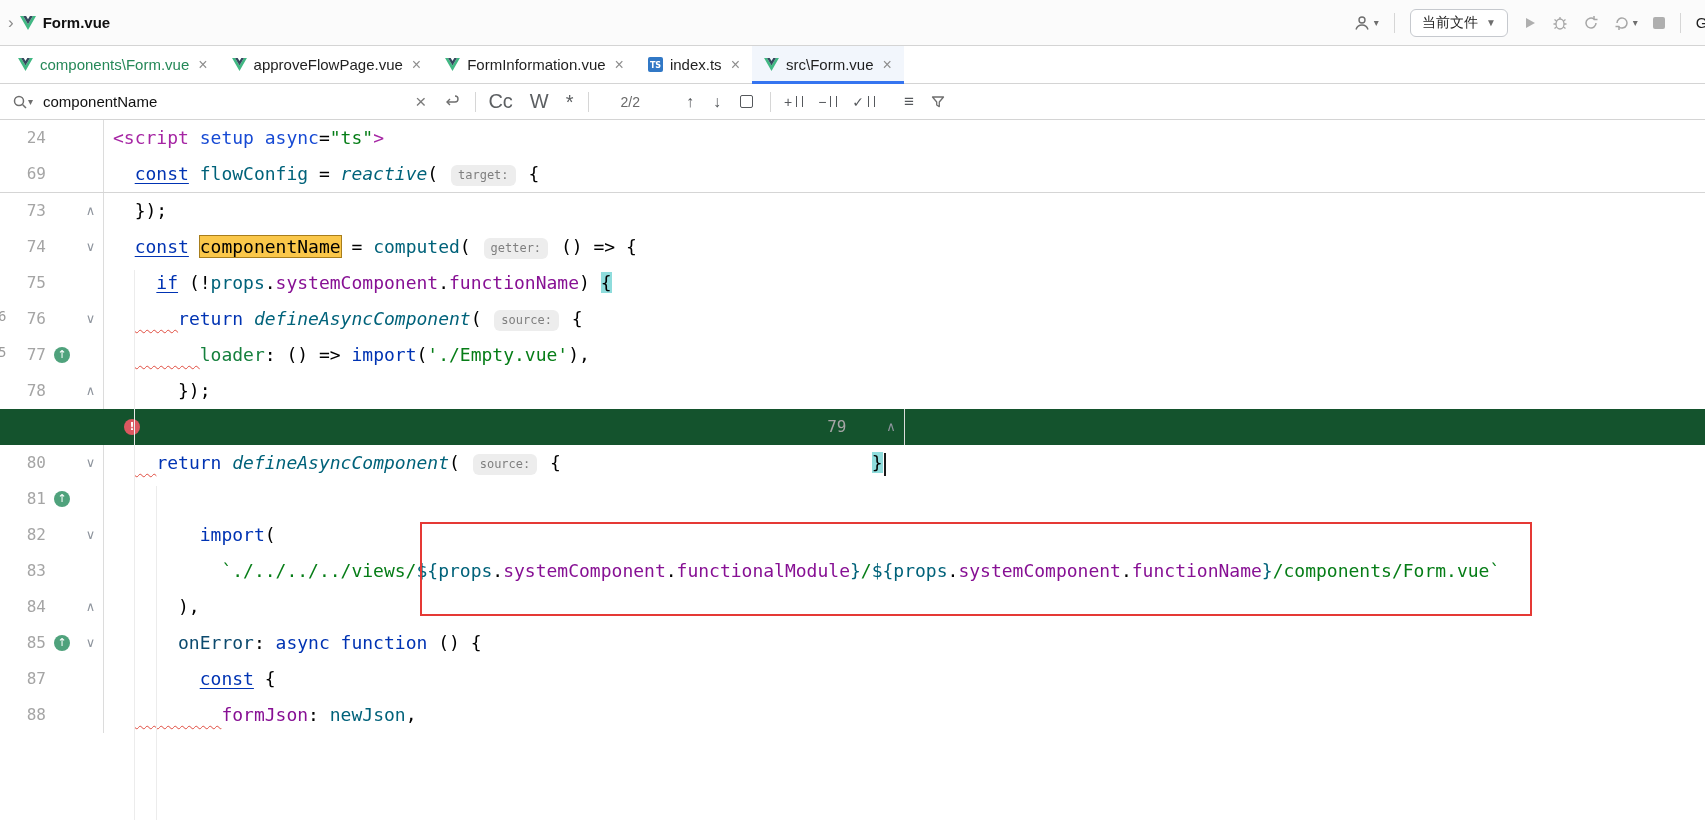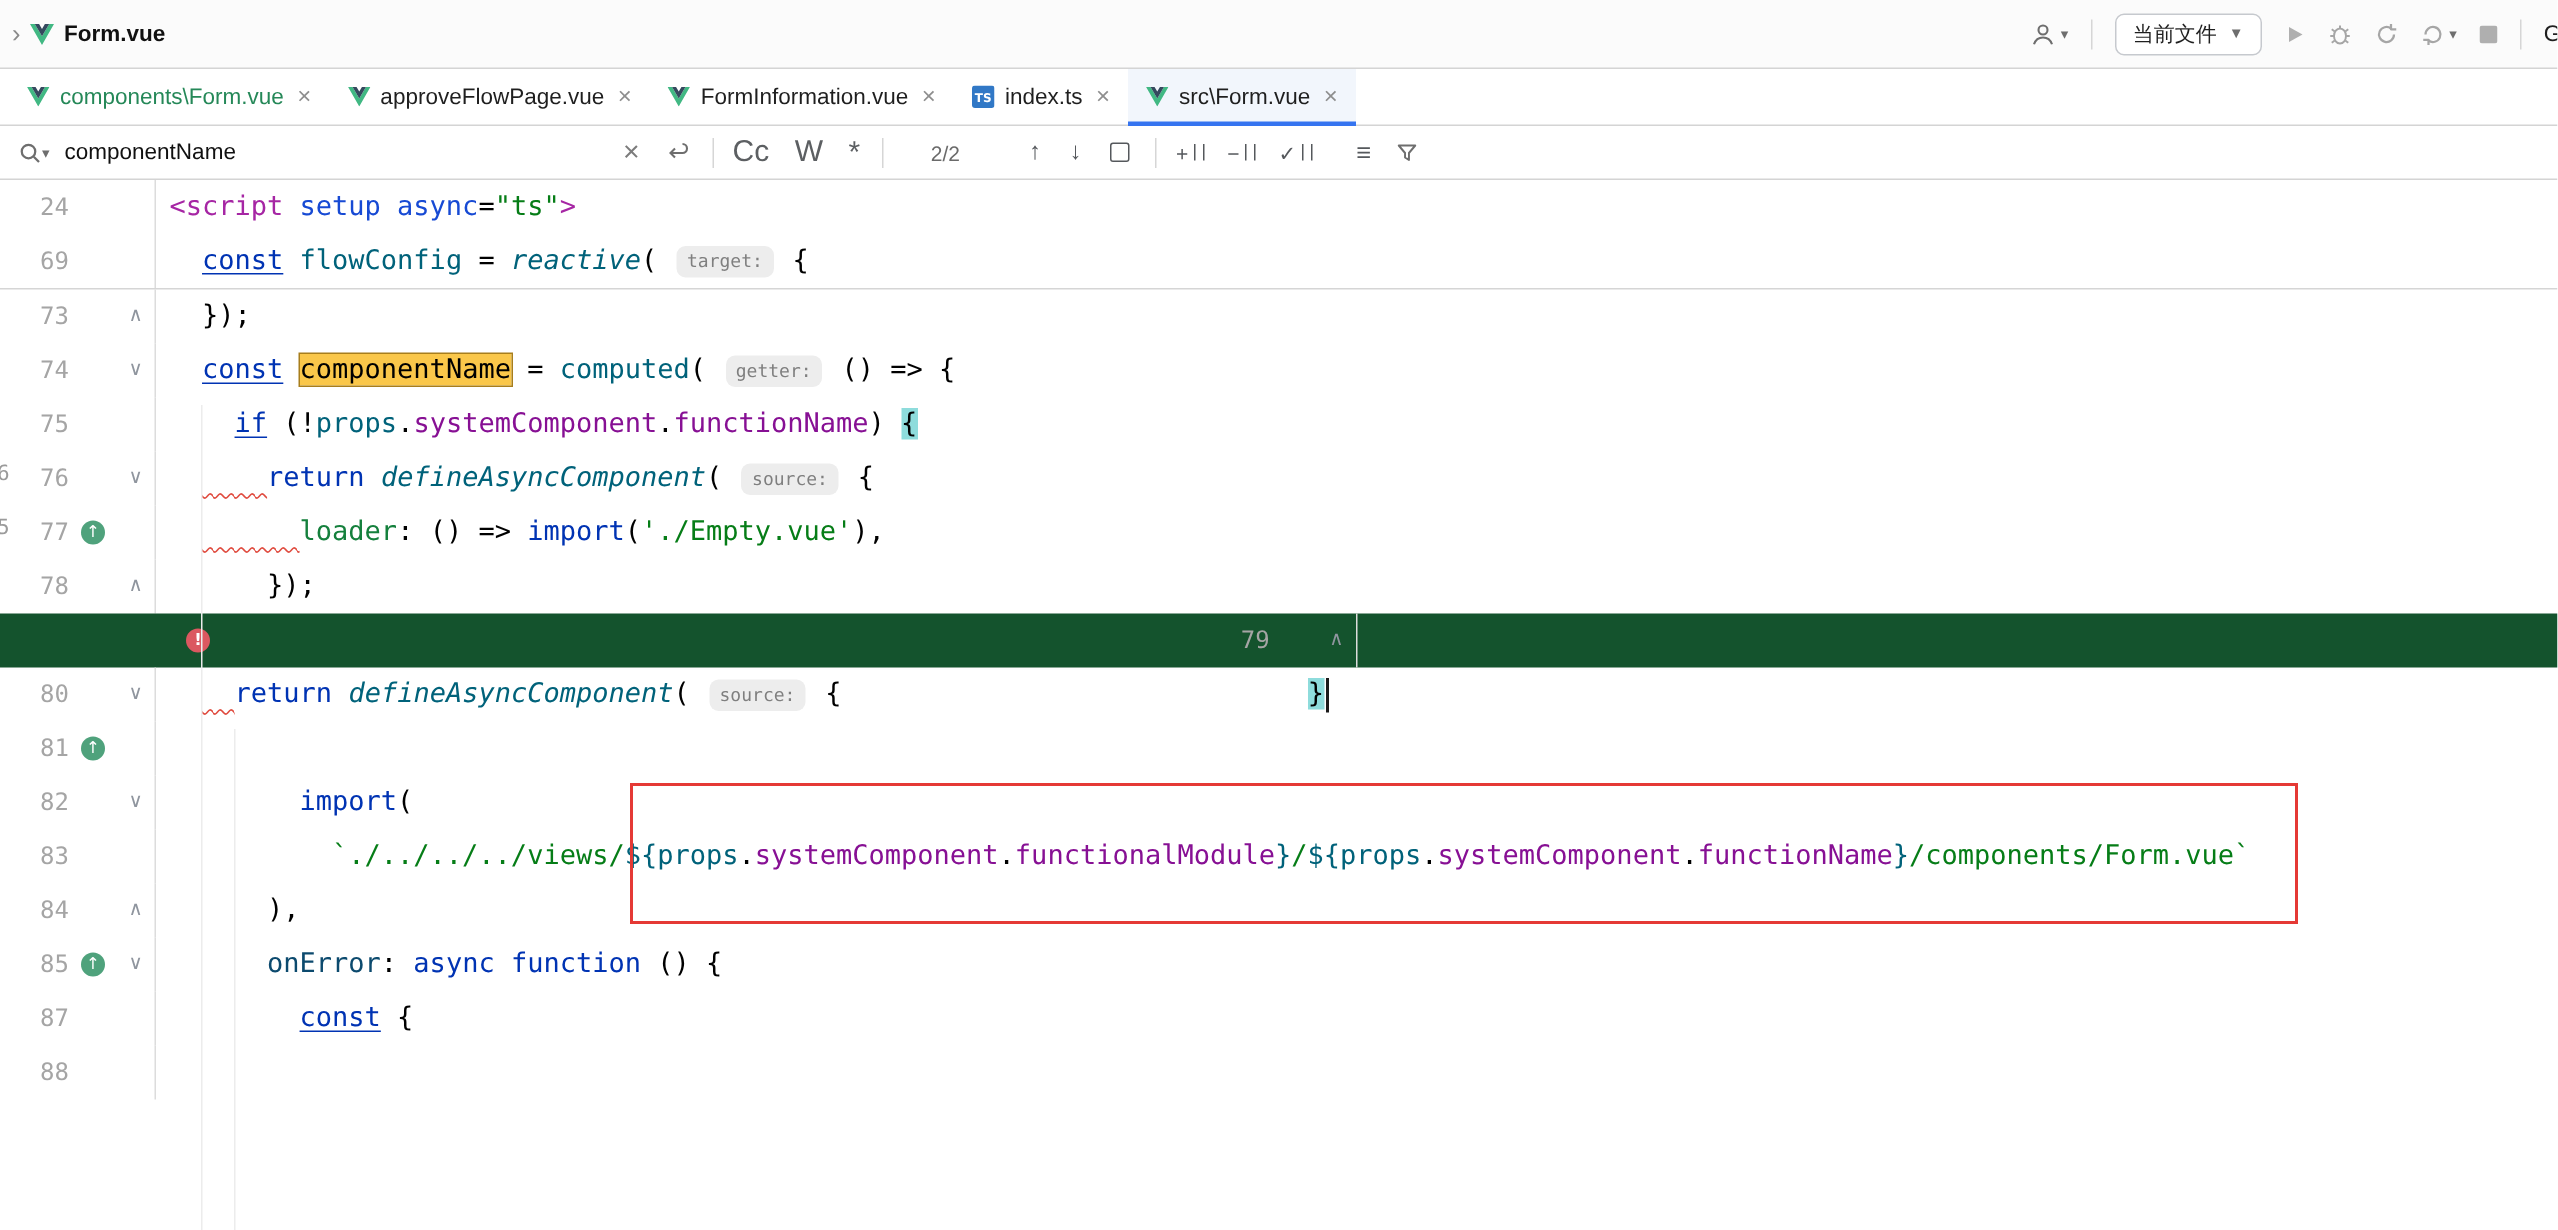--- a/index.html
+++ b/index.html
@@ -276,21 +276,21 @@
       <div class="code-row"><div class="gutter"><span class="num">77</span><span class="ic"><span class="impl-ic">↑</span></span><span class="fold"></span></div><div class="code"><span>  </span><span class="tk-sq">      </span><span class="tk-idu">loader</span><span>: () =&gt; </span><span class="tk-kw">import</span><span>(</span><span class="tk-str">'./Empty.vue'</span><span>),</span></div></div>
       <div class="code-row"><div class="gutter"><span class="num">78</span><span class="ic"></span><span class="fold">∧</span></div><div class="code"><span>      });</span></div></div>
       <div class="code-row current"><div class="gutter"><span class="num">79</span><span class="ic"></span><span class="fold">∧</span></div><div class="code"><span>    </span><span class="tk-brace">}</span><span class="caret"></span></div><span class="err-ic">!</span></div>
       <div class="code-row"><div class="gutter"><span class="num">80</span><span class="ic"></span><span class="fold">∨</span></div><div class="code"><span>  </span><span class="tk-sq">  </span><span class="tk-kw">return</span><span> </span><span class="tk-fni">defineAsyncComponent</span><span>( </span><span class="tk-inlay">source:</span><span> {</span></div></div>
       <div class="code-row"><div class="gutter"><span class="num">81</span><span class="ic"><span class="impl-ic">↑</span></span><span class="fold"></span></div></div>
       <div class="code-row"><div class="gutter"><span class="num">82</span><span class="ic"></span><span class="fold">∨</span></div><div class="code"><span>        </span><span class="tk-kw">import</span><span>(</span></div></div>
       <div class="code-row"><div class="gutter"><span class="num">83</span><span class="ic"></span><span class="fold"></span></div><div class="code"><span>          </span><span class="tk-str">`./../../../views/</span><span class="tk-tpl">${</span><span class="tk-var">props</span><span>.</span><span class="tk-prop">systemComponent</span><span>.</span><span class="tk-prop">functionalModule</span><span class="tk-tpl">}</span><span class="tk-str">/</span><span class="tk-tpl">${</span><span class="tk-var">props</span><span>.</span><span class="tk-prop">systemComponent</span><span>.</span><span class="tk-prop">functionName</span><span class="tk-tpl">}</span><span class="tk-str">/components/Form.vue`</span></div></div>
       <div class="code-row"><div class="gutter"><span class="num">84</span><span class="ic"></span><span class="fold">∧</span></div><div class="code"><span>      ),</span></div></div>
       <div class="code-row"><div class="gutter"><span class="num">85</span><span class="ic"><span class="impl-ic">↑</span></span><span class="fold">∨</span></div><div class="code"><span>      </span><span class="tk-id">onError</span><span>: </span><span class="tk-kw">async</span><span> </span><span class="tk-kw">function</span><span> () {</span></div></div>
       <div class="code-row"><div class="gutter"><span class="num">87</span><span class="ic"></span><span class="fold"></span></div><div class="code"><span>        </span><span class="tk-kwu">const</span><span> {</span></div></div>
-      <div class="code-row"><div class="gutter"><span class="num">88</span><span class="ic"></span><span class="fold"></span></div></div>
+      <div class="code-row"><div class="gutter"><span class="num">88</span><span class="ic"></span><span class="fold"></span></div><div class="code"><span>  </span><span class="tk-sq">        </span><span class="tk-prop">formJson</span><span>: </span><span class="tk-var">newJson</span><span>,</span></div></div>
     </div>
   <div class="indent-guide" style="left:134px; top:150px; height:612px;"></div>
   <div class="indent-guide" style="left:156px; top:366px; height:396px;"></div>
 <span class="edge-digit" style="top: 188px;">6</span>
     <span class="edge-digit" style="top: 224px;">5</span>
   </div>
 
 <div class="red-box"></div>
 
 </body></html>

